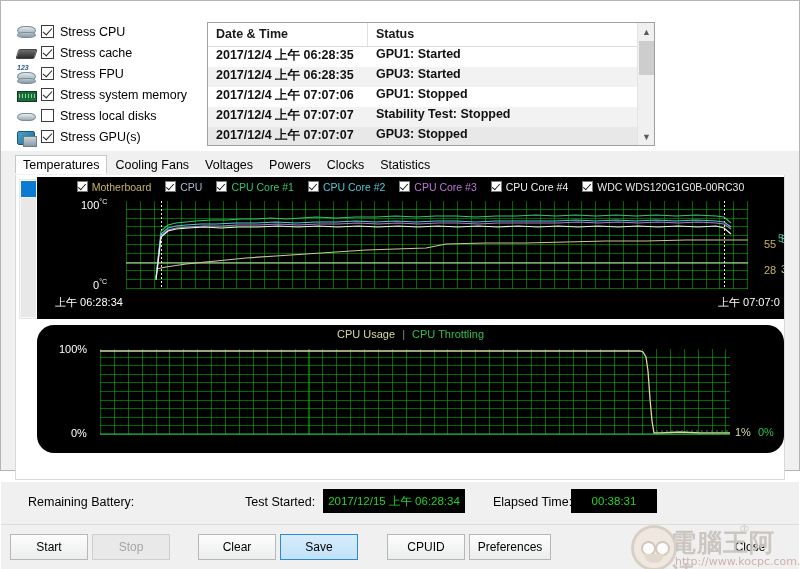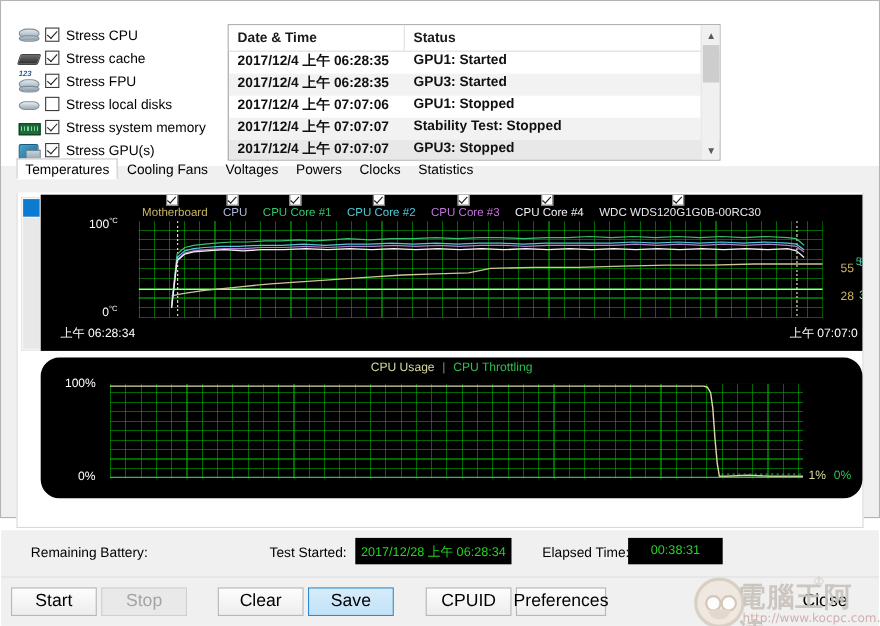--- a/index.html
+++ b/index.html
@@ -91,22 +91,22 @@
     width:17px;height:17px;display:flex;align-items:center;justify-content:center;
     font-size:9px;color:#5a5a5a;
   }
   .sb-thumb{
     position:absolute;left:1px;top:18px;width:15px;height:34px;background:#cdcdcd;
   }
   .sb-track{position:absolute;left:0;top:17px;right:0;bottom:17px;background:#f0f0f0;}
 
   
   .tabs{
-    position:absolute;left:14px;top:142px;width:770px;height:20px;
-    display:flex;align-items:center;
+    position:absolute;left:14px;top:154px;width:770px;height:20px;
+    display:flex;align-items:flex-start;
   }
   .tab{
     font-size:12.5px;color:#000;padding:2px 7px 2px 7px;height:19px;
     box-sizing:border-box;white-space:nowrap;line-height:15px;
     border:1px solid transparent;
   }
   .tab.active{
     border:1px solid #c8c8c8;border-bottom:1px solid #fff;background:#ffffff;
   }
 
@@ -128,21 +128,21 @@
 
   
   .temp-chart{
     position:absolute;left:21px;top:2px;width:747px;height:142px;
     background:#000;overflow:hidden;
   }
   .legend{
     position:absolute;left:0;top:2px;width:747px;height:16px;
     display:flex;align-items:center;justify-content:center;gap:0px;
   }
-  .lg-item{display:flex;align-items:center;margin:0 7px;flex-direction:column;}
+  .lg-item{display:flex;margin:0 7px;}
   .lg-cb{
     width:11px;height:11px;background:#fff;border:1px solid #7a7a7a;position:relative;
     margin-right:4px;box-sizing:border-box;flex:0 0 11px;
   }
   .lg-cb:after{
     content:"";position:absolute;left:2px;top:0px;width:3px;height:7px;
     border:solid #1a1a1a;border-width:0 1.5px 1.5px 0;transform:rotate(42deg);
   }
   .lg-text{font-size:10.5px;white-space:nowrap;}
 
@@ -194,21 +194,21 @@
   
   .btn-bar{
     position:absolute;left:0;top:523px;width:798px;height:44px;
     background:#f0f0f0;border-top:1px solid #dcdcdc;
   }
   .btn{
     position:absolute;top:9px;height:26px;
     background:linear-gradient(#fdfdfd,#eceded);
     border:1px solid #b7b7b7;box-sizing:border-box;
     display:flex;align-items:center;justify-content:center;
-    font-size:16px;color:#000;
+    font-size:12px;color:#000;
   }
   .btn.disabled{color:#a4a4a4;background:#e9e9e9;border-color:#cfcfcf;}
   .btn.primary{
     background:linear-gradient(#d7ecfb,#c2e2f8);
     border:1px solid #2a8ad4;
   }
   .btn.flat{background:transparent;border:none;}
 
   
   .wm{
@@ -266,32 +266,32 @@
         <span class="s-icon">
             <i class="ic-num">123</i>
             <i class="ic-cpu" style="top:7px"></i>
           </span>
         <span class="cb checked"></span>
         <span class="s-label">Stress FPU</span>
       </div>
 
       <div class="stress-row">
         <span class="s-icon">
+            <i class="ic-ram"></i>
+          </span>
+        <span class="cb checked"></span>
+        <span class="s-label">Stress system memory</span>
+      </div>
+
+      <div class="stress-row">
+        <span class="s-icon">
             <i class="ic-disk"></i>
           </span>
         <span class="cb"></span>
         <span class="s-label">Stress local disks</span>
-      </div>
-
-      <div class="stress-row">
-        <span class="s-icon">
-            <i class="ic-ram"></i>
-          </span>
-        <span class="cb checked"></span>
-        <span class="s-label">Stress system memory</span>
       </div>
 
       <div class="stress-row">
         <span class="s-icon">
             <i class="ic-gpu"></i>
           </span>
         <span class="cb checked"></span>
         <span class="s-label">Stress GPU(s)</span>
       </div>
 
@@ -438,21 +438,21 @@
       <div class="r-val" style="left:698px;top:101px;color:#d8d8a0">1%</div>
       <div class="r-val" style="left:721px;top:101px;color:#2fbf4f">0%</div>
     </div>
 
   </div>
 
   <div class="status-bar">
     <div class="st-label" style="left:27px">Remaining Battery:</div>
 
     <div class="st-label" style="left:244px">Test Started:</div>
-    <div class="st-field" style="left:322px;width:142px">2017/12/28 上午 06:28:34</div>
+    <div class="st-field" style="left:322px;width:142px">2017/12/15 上午 06:28:34</div>
 
     <div class="st-label" style="left:492px">Elapsed Time:</div>
     <div class="st-field" style="left:570px;width:86px">00:38:31</div>
   </div>
 
   <div class="btn-bar">
     <div class="btn" style="left:9px;width:78px">Start</div>
     <div class="btn disabled" style="left:91px;width:78px">Stop</div>
     <div class="btn" style="left:197px;width:78px">Clear</div>
     <div class="btn primary" style="left:279px;width:78px">Save</div>

